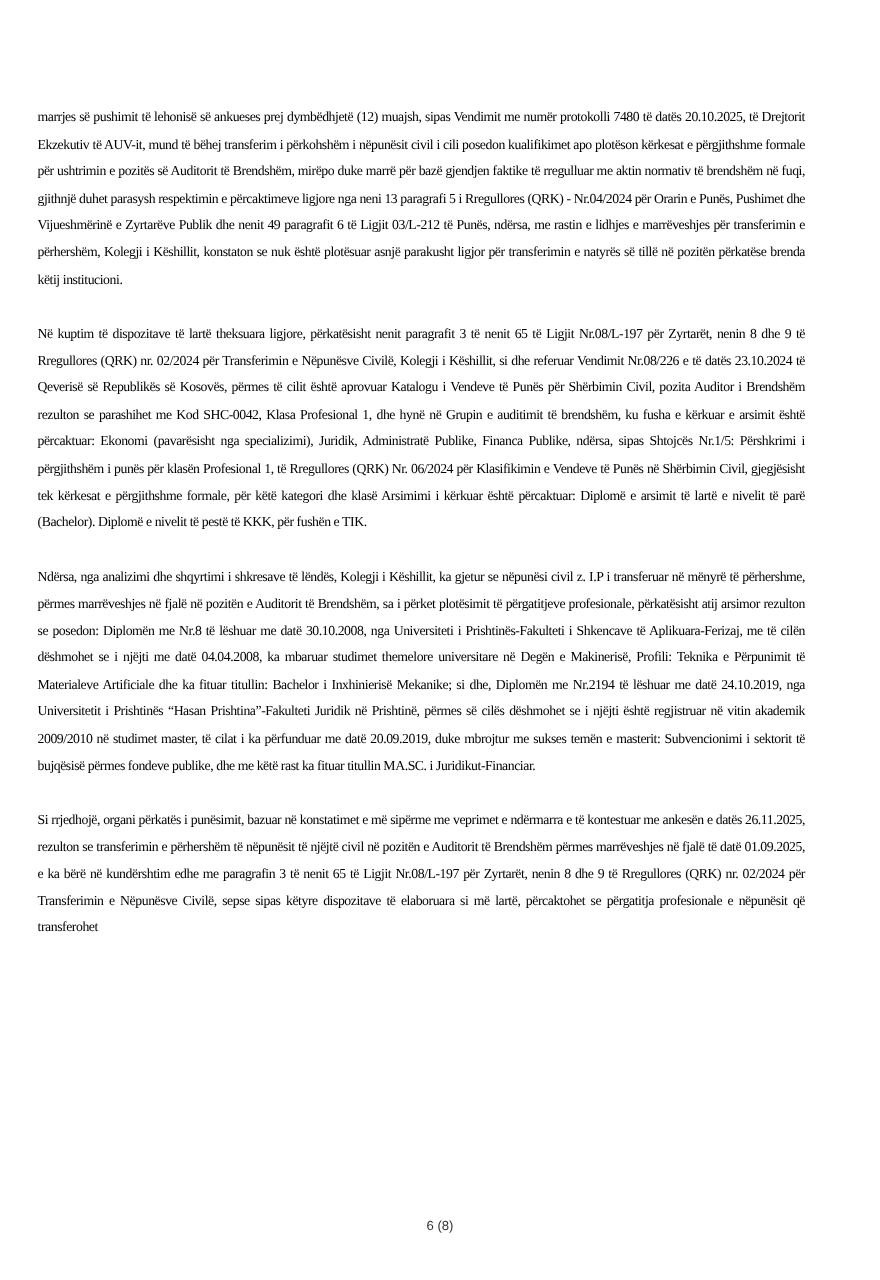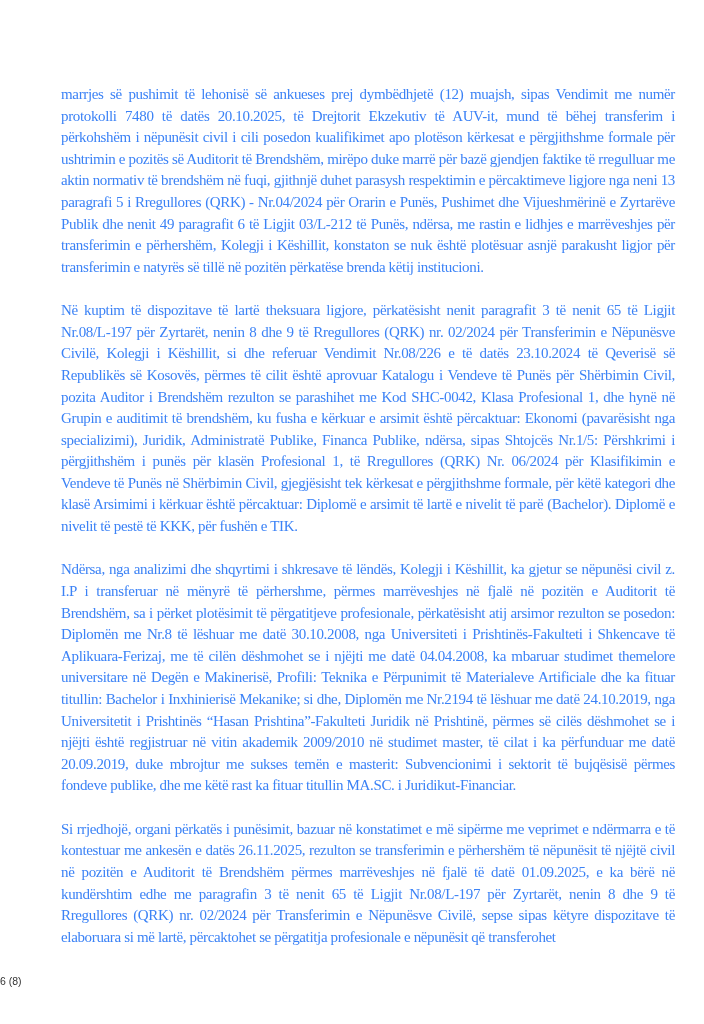--- a/index.html
+++ b/index.html
@@ -6,28 +6,28 @@
   body { width: 704px; height: 1024px; position: relative; overflow: hidden; }
   .page { position: absolute; left: 0; top: 0; width: 704px; height: 1024px; background: #fff; }
   .meta {
     position: absolute; left: 472px; top: 21px; width: 210px;
     font-family: "Liberation Sans", sans-serif; font-size: 10.5px; color: #222;
     line-height: 13.5px;
   }
   .meta-row { display: flex; justify-content: space-between; }
   .meta-row .v { text-align: right; }
   .body {
-    position: absolute; left: 61px; top: 84px; width: 614px;
-    font-family: "Liberation Serif", serif; font-size: 15px; color: #3b82f6;
+    position: absolute; left: 30px; top: 84px; width: 614px;
+    font-family: "Liberation Serif", serif; font-size: 11px; color: #000000;
     line-height: 21.6px; text-align: justify;
     letter-spacing: -0.35px; word-spacing: 0px;
   }
   .body p { margin: 0 0 21.8px 0; }
   .footer {
-    position: absolute; left: 0; width: 704px; top: 975px; 
+    position: absolute; left: 0; width: 704px; top: 975px; text-align: center;
     font-family: "Liberation Sans", sans-serif; font-size: 10.5px; color: #333;
   }
 </style>
 </head>
 <body>
 
 <div class="page">
 
 
   <div class="body">

